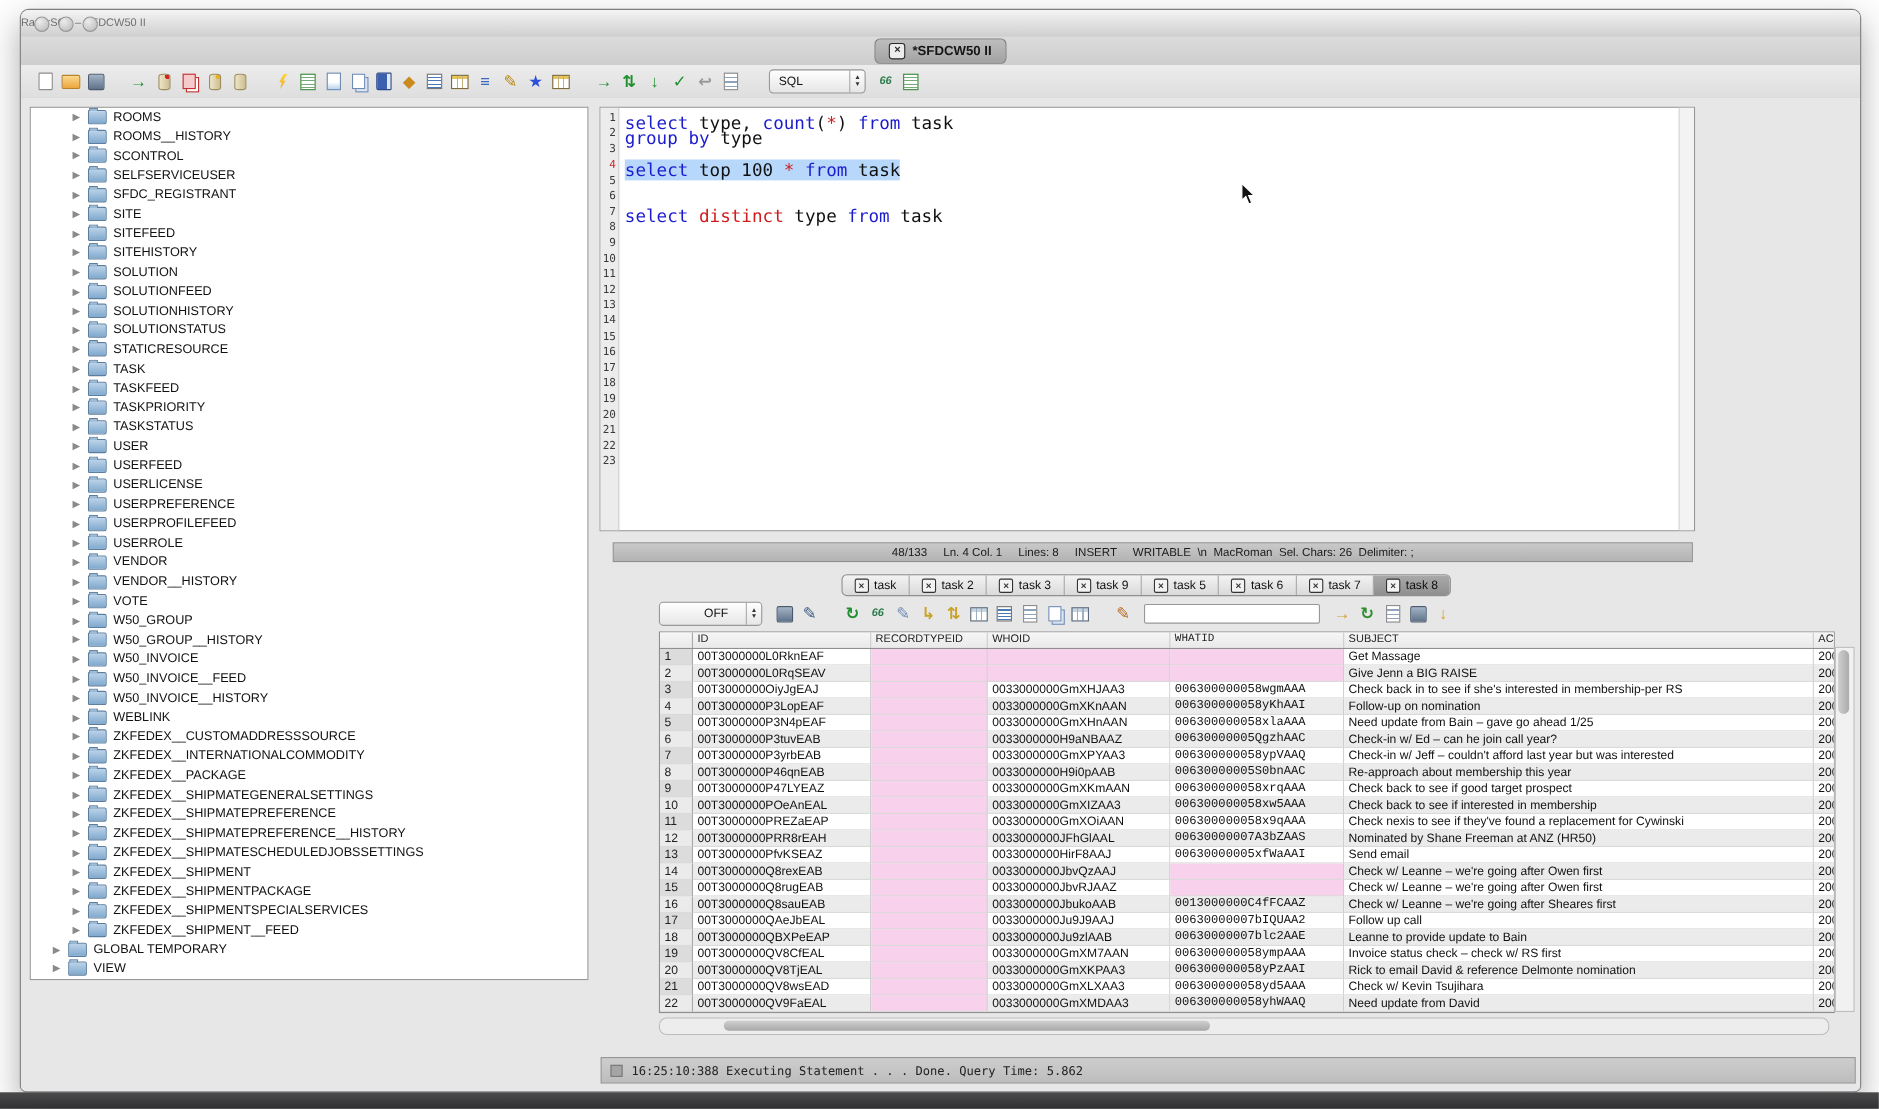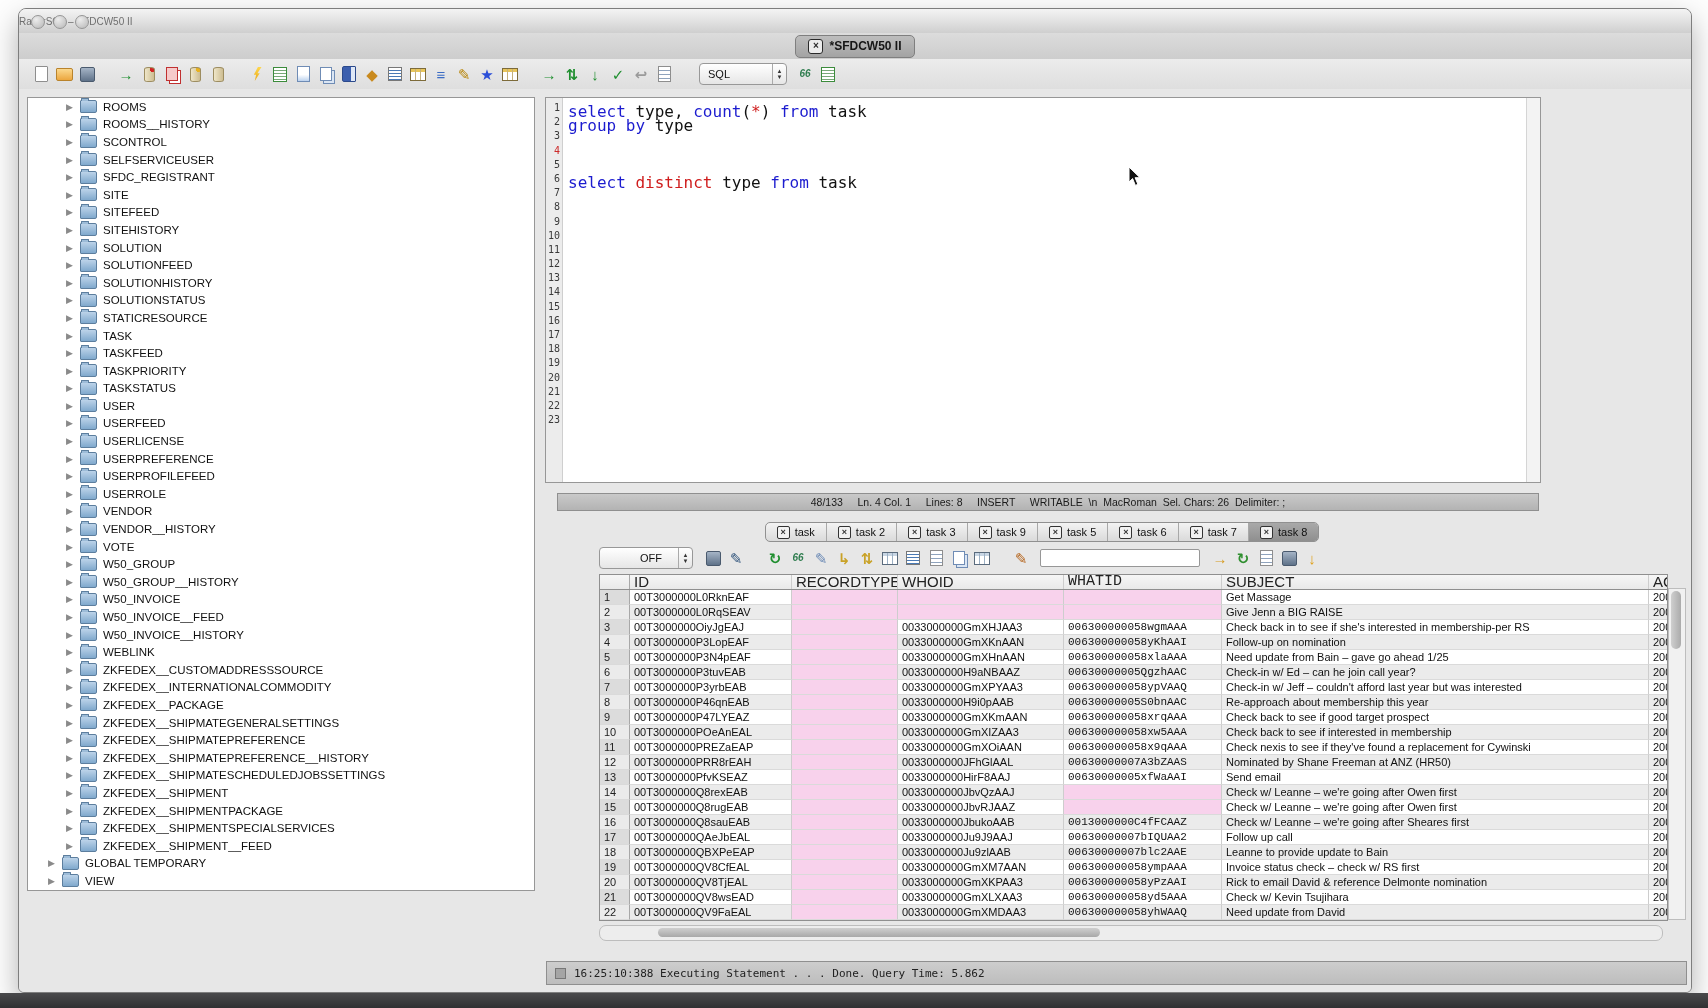--- a/index.html
+++ b/index.html
@@ -104,21 +104,21 @@
   .searchbox{width:150px;height:16px;border:1px solid #979797;border-radius:2px;background:#fff;margin:0 10px 0 6px;
     font-size:11px;padding:0 4px;}
 
   
   .rtable{position:absolute;left:580px;top:485px;width:1069px;background:#fff;border:1px solid #8f8f8f;box-sizing:border-box;}
   .trow{display:flex;height:15px;}
   .trow.thead{height:14px;background:linear-gradient(#f6f6f6,#e9e9e9);border-bottom:1px solid #8f8f8f;}
   .trow.alt .tcell{background:#ebebeb;}
   .tcell{box-sizing:border-box;border-right:1px solid #cdcdcd;border-bottom:1px solid #dadada;
     font-size:11px;line-height:14px;color:#111;padding:0 0 0 4px;white-space:nowrap;overflow:hidden;background:#fff;}
-  .thead .tcell{border-bottom:none;background:transparent;font-size:15px;color:#222;}
+  .thead .tcell{border-bottom:none;background:transparent;font-size:10px;color:#222;}
   .tcell.c0{width:30px;background:#dcdcdc;border-right:1px solid #a8a8a8;color:#222;}
   .thead .tcell.c0{background:transparent;}
   .tcell.c1{width:162px;} .tcell.c2{width:106px;} .tcell.c3{width:166px;} .tcell.c4{width:158px;font-family:Liberation Mono, monospace;}
   .tcell.c5{width:427px;} .tcell.c6{width:18px;border-right:none;}
   .tcell.nullc{background:#f8d2ec !important;}
 
   
   .vscroll{position:absolute;left:1649px;top:499px;width:16px;height:330px;background:#f1f1f1;border:1px solid #bdbdbd;}
   .vthumb{position:absolute;left:2px;top:2px;width:10px;height:58px;background:linear-gradient(90deg,#cfcfcf,#ababab);border-radius:6px;}
   .hscroll{position:absolute;left:580px;top:836px;width:1062px;height:14px;background:#ededed;border:1px solid #bdbdbd;border-radius:7px;}
@@ -453,20 +453,21 @@
             <div class="gnum">19</div>
             <div class="gnum">20</div>
             <div class="gnum">21</div>
             <div class="gnum">22</div>
             <div class="gnum">23</div>
           </div>
         <div class="codearea">
             <div class="cline"><span class="tok-kw">select</span><span class="tok-pl"> type, </span><span class="tok-kw">count</span><span class="tok-pl">(</span><span class="tok-rd">*</span><span class="tok-pl">) </span><span class="tok-kw">from</span><span class="tok-pl"> task</span></div>
             <div class="cline"><span class="tok-kw">group</span><span class="tok-pl"> </span><span class="tok-kw">by</span><span class="tok-pl"> type</span></div>
             <div class="cline"></div>
+            <div class="cline"><span class="selspan"><span class="tok-kw">select</span><span class="tok-pl"> top 100 </span><span class="tok-rd">*</span><span class="tok-pl"> </span><span class="tok-kw">from</span><span class="tok-pl"> task</span></span></div>
             <div class="cline"></div>
             <div class="cline"></div>
             <div class="cline"><span class="tok-kw">select</span><span class="tok-pl"> </span><span class="tok-rd">distinct</span><span class="tok-pl"> type </span><span class="tok-kw">from</span><span class="tok-pl"> task</span></div>
             <div class="cline"></div>
             <div class="cline"></div>
             <div class="cline"></div>
             <div class="cline"></div>
             <div class="cline"></div>
             <div class="cline"></div>
             <div class="cline"></div>

